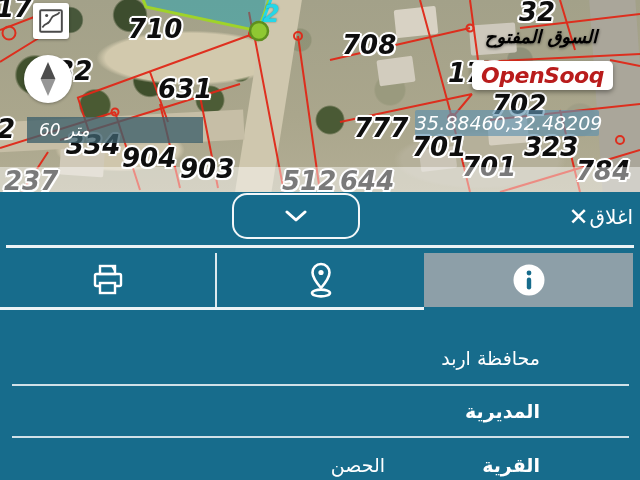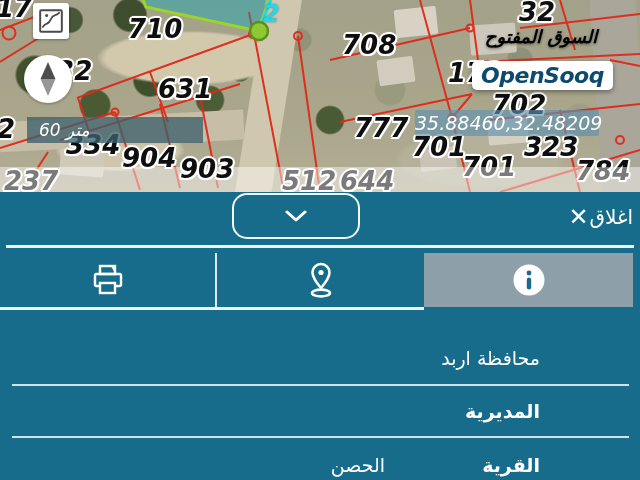--- a/index.html
+++ b/index.html
@@ -46,21 +46,21 @@
   #scale-bar{position:absolute;left:27px;top:117px;width:176px;height:26px;z-index:6;
     background:rgba(62,96,108,.78);color:#fff;font-size:17px;line-height:26px;padding-left:12px;
     box-sizing:border-box;direction:ltr;}
   
   #coords-bar{position:absolute;left:415px;top:110px;width:184px;height:26px;z-index:6;border-radius:2px;
     background:rgba(95,145,175,.66);color:#fff;font-size:19px;line-height:26px;text-align:center;}
   
   #logo-ar{position:absolute;left:462px;top:26px;width:158px;z-index:7;text-align:center;direction:rtl;
     color:#000000;font-weight:bold;font-size:18px;text-shadow:0 1px 3px rgba(0,0,0,.45);}
   #logo-box{position:absolute;left:472px;top:61px;width:141px;height:29px;z-index:7;background:#fff;border-radius:5px;
-    box-shadow:0 2px 5px rgba(0,0,0,.4);color:#0c4a6e;font-weight:bold;font-size:22px;line-height:29px;
+    box-shadow:0 2px 5px rgba(0,0,0,.4);color:#b91c1c;font-weight:bold;font-size:22px;line-height:29px;
     text-align:center;letter-spacing:-.5px;}
   
   #basemap-btn{position:absolute;left:33px;top:3px;width:36px;height:36px;z-index:7;background:#fff;border-radius:3px;
     box-shadow:0 1px 3px rgba(0,0,0,.35);display:flex;align-items:center;justify-content:center;}
   #compass{position:absolute;left:24px;top:55px;width:48px;height:48px;z-index:7;background:#fff;border-radius:50%;
     box-shadow:0 1px 3px rgba(0,0,0,.3);display:flex;align-items:center;justify-content:center;}
   
   #panel{position:absolute;left:0;top:192px;width:640px;height:288px;background:#176c8c;z-index:10;}
   #close-btn{position:absolute;top:8px;right:7px;height:34px;display:flex;align-items:center;gap:1px;
     color:#fff;direction:ltr;cursor:pointer;}

